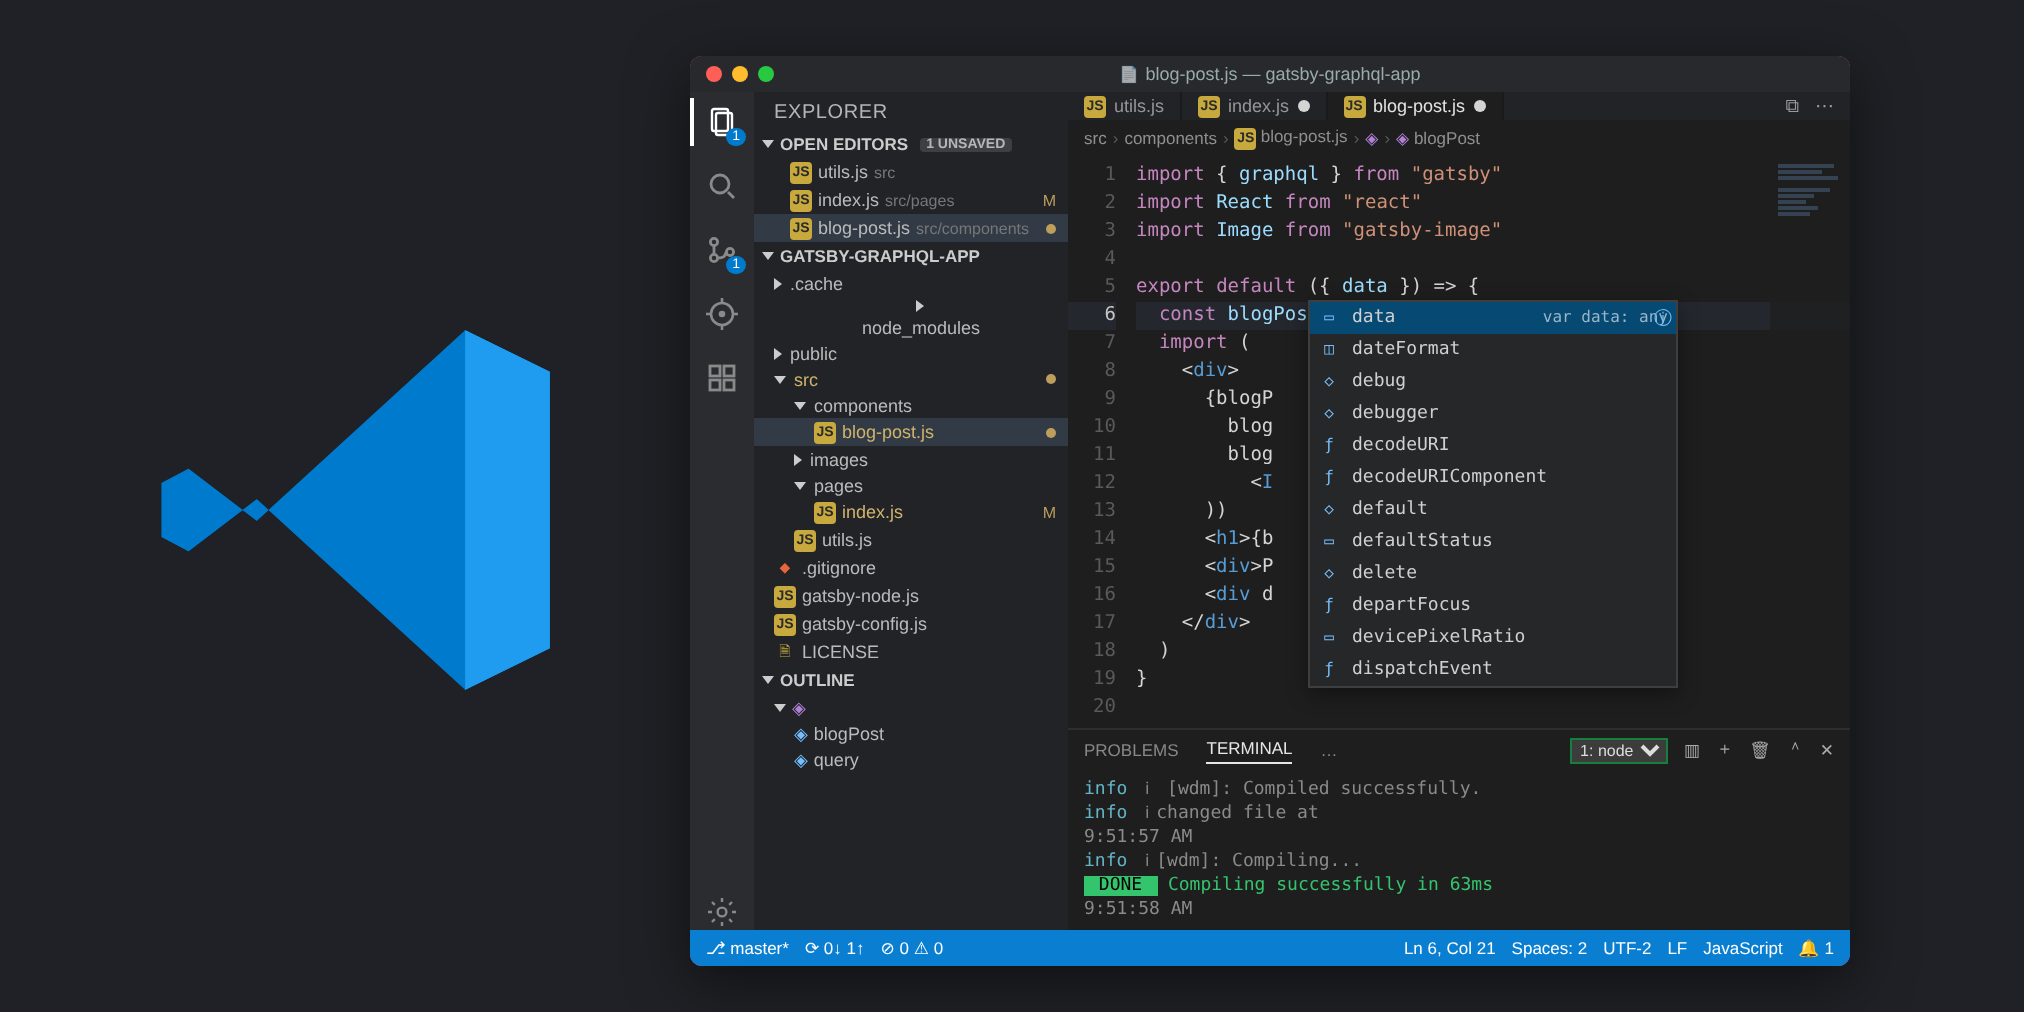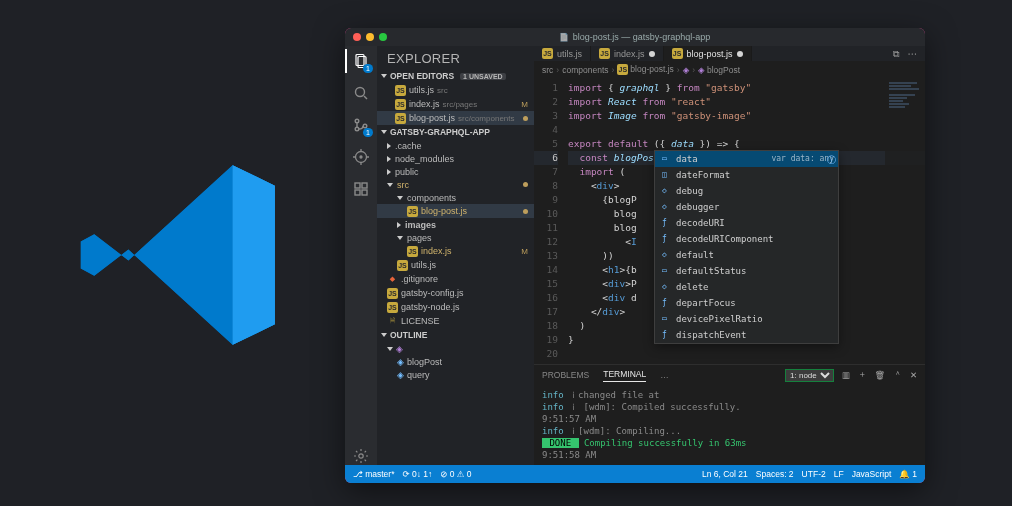--- a/index.html
+++ b/index.html
@@ -18,21 +18,21 @@
 .body { flex:1; display:flex; overflow:hidden; }
 
 .activity { width:32px; background:#2a2c30; display:flex; flex-direction:column; align-items:center; padding-top:6px; gap:14px; color:#8a8a8a; }
 .activity .ico { width:18px; height:18px; position:relative; cursor:pointer; display:flex; align-items:center; justify-content:center;}
 .activity .ico.active { color:#fff; }
 .activity .ico.active::before { content:""; position:absolute; left:-7px; top:-3px; width:2px; height:24px; background:#fff; }
 .badge { position:absolute; bottom:-3px; right:-3px; background:#007acc; color:#fff; font-size:7px; border-radius:6px; padding:0 3px; line-height:9px; }
 .activity .spacer { flex:1; }
 
 .sidebar { width:157px; background:#212327; color:#bbb; display:flex; flex-direction:column; font-size:9px; overflow:hidden;}
-.sidebar-title { padding:5px 10px 3px; color:#b5b5b5; font-size:13px; letter-spacing:.3px; }
+.sidebar-title { padding:5px 10px 3px; color:#b5b5b5; font-size:10px; letter-spacing:.3px; }
 .section-hdr { display:flex; align-items:center; padding:2px 4px; font-size:8.5px; font-weight:700; color:#ccc; gap:3px; }
 .caret { width:0; height:0; border-left:3px solid transparent; border-right:3px solid transparent; border-top:4px solid #ccc; }
 .caret.right { border-top:3px solid transparent; border-bottom:3px solid transparent; border-left:4px solid #ccc; border-right:0;}
 .unsaved-pill { background:#3d3f44; color:#b6b6b6; font-size:7px; padding:0 3px; border-radius:2px; margin-left:3px;}
 .tree-row { display:flex; align-items:center; padding:1.5px 0; gap:3px; white-space:nowrap; }
 .tree-row.selected { background:#313a45; }
 .file-ico { width:11px; height:11px; display:inline-flex; align-items:center; justify-content:center; font-size:7px; border-radius:2px; }
 .js-ico { background:#c7a93d; color:#2b2b2b; font-weight:700; }
 .dim { color:#777; font-size:8px; }
 .mod { margin-left:auto; margin-right:6px; color:#bd9e5c; font-size:8px;}
@@ -46,21 +46,21 @@
 .tab-actions { margin-left:auto; display:flex; align-items:center; gap:8px; padding-right:8px; color:#9a9a9a;}
 .breadcrumb { display:flex; align-items:center; gap:3px; padding:3px 8px; font-size:8.5px; color:#8f8f8f; background:#1e1e1e;}
 .breadcrumb .sep { color:#5a5a5a; }
 .code-area { flex:1; display:flex; font-family:Menlo,Consolas,monospace; font-size:9.5px; line-height:14px; position:relative;}
 .gutter { width:30px; text-align:right; color:#5a5a5a; padding:3px 6px 3px 0; background:#1e1e1e;}
 .gutter .ln { height:14px; }
 .gutter .active { color:#c6c6c6; background:#24282e;}
 .code { flex:1; padding:3px 0 3px 4px; position:relative; }
 .code .line { height:14px; white-space:pre; }
 .code .line.active { background:#24282e; }
-.kw { color:#c586c0; } .str { color:#ce9178; } .id { color:#9cdcfe;font-style:italic; } .tag{color:#569cd6;} .plain{color:#d4d4d4;}
+.kw { color:#c586c0; } .str { color:#ce9178; } .id { color:#9cdcfe; } .tag{color:#569cd6;} .plain{color:#d4d4d4;}
 .autocomplete { position:absolute; left:90px; top:72px; width:185px; background:#252728; border:1px solid #3e3e3e; z-index:5; font-size:9px; color:#d0d0d0; box-shadow:0 3px 10px rgba(0,0,0,.4);}
 .ac-row { display:flex; align-items:center; gap:6px; padding:1px 4px; }
 .ac-row.sel { background:#064a73; }
 .ac-row .ac-ico { width:11px;height:11px;display:flex;align-items:center;justify-content:center;font-size:8px;color:#75beff; }
 .ac-row.sel .hint { margin-left:auto; color:#9bb5c7; font-size:8px;}
 .ac-info { position:absolute; right:2px; top:2px; color:#75beff; font-size:9px;}
 .minimap { position:absolute; right:0; top:0; width:40px; height:100%; background:#1e1e1e; opacity:.8;}
 .minimap .mm { position:absolute; left:4px; height:1.5px; background:#3b4b5e; }
 
 .panel { border-top:1px solid #2e2e2e; height:125px; display:flex; flex-direction:column; background:#1e1e1e;}
@@ -189,21 +189,21 @@
         <div class="section-hdr">
           <span class="caret"></span>
           <span>GATSBY-GRAPHQL-APP</span>
         </div>
         <div id="workspace-tree">
             <div class="tree-row" style="padding-left: 10px;">
               <span class="caret right" style="margin-right:1px;"></span>
               <span style="">.cache</span>
 
     </div>
-            <div class="tree-row" style="padding-left: 10px;">
+            <div class="tree-row" style="padding-left: 10px; flex-direction: column;">
               <span class="caret right" style="margin-right:1px;"></span>
               <span style="">node_modules</span>
 
     </div>
             <div class="tree-row" style="padding-left: 10px;">
               <span class="caret right" style="margin-right:1px;"></span>
               <span style="">public</span>
 
     </div>
             <div class="tree-row" style="padding-left: 10px;">
@@ -216,21 +216,21 @@
               <span class="caret " style="margin-right:1px;"></span>
               <span style="">components</span>
 
     </div>
             <div class="tree-row selected" style="padding-left: 30px;">
               <span class="file-ico js-ico">JS</span>
               <span style="color:#d0b36c;">blog-post.js</span>
 
     <span class="dot"></span>
             </div>
-            <div class="tree-row" style="padding-left: 20px; font-weight: bold;">
+            <div class="tree-row" style="padding-left: 20px;">
               <span class="caret right" style="margin-right:1px;"></span>
               <span style="">images</span>
 
     </div>
             <div class="tree-row" style="padding-left: 20px;">
               <span class="caret " style="margin-right:1px;"></span>
               <span style="">pages</span>
 
     </div>
             <div class="tree-row" style="padding-left: 30px;">
@@ -243,26 +243,26 @@
               <span style="">utils.js</span>
 
     </div>
             <div class="tree-row" style="padding-left: 10px;">
               <span class="file-ico" style="color:#e8643a;">◆</span>
               <span style="">.gitignore</span>
 
     </div>
             <div class="tree-row" style="padding-left: 10px;">
               <span class="file-ico js-ico">JS</span>
+              <span style="">gatsby-node.js</span>
+
+    </div>
+            <div class="tree-row" style="padding-left: 10px;">
+              <span class="file-ico js-ico">JS</span>
               <span style="">gatsby-config.js</span>
-
-    </div>
-            <div class="tree-row" style="padding-left: 10px;">
-              <span class="file-ico js-ico">JS</span>
-              <span style="">gatsby-node.js</span>
 
     </div>
             <div class="tree-row" style="padding-left: 10px;">
               <span class="file-ico" style="color:#c7a93d;">🗎</span>
               <span style="">LICENSE</span>
 
     </div>
           </div>
 
         <div class="section-hdr">
@@ -438,22 +438,22 @@
             <div class="right">
               <select><option>1: node</option></select>
               <span>▥</span>
               <span>＋</span>
               <span>🗑</span>
               <span>＾</span>
               <span>✕</span>
             </div>
           </div>
           <div class="term" id="term">
+              <div class="lin"><span class="t-info">info</span><span class="plain"> </span><span class="t-grey">ｉ</span><span class="t-grey"> [wdm]: Compiled successfully.</span></div>
               <div class="lin"><span class="t-info">info</span><span class="plain"> </span><span class="t-grey">ｉchanged file at</span></div>
-              <div class="lin"><span class="t-info">info</span><span class="plain"> </span><span class="t-grey">ｉ</span><span class="t-grey"> [wdm]: Compiled successfully.</span></div>
               <div class="lin"><span class="t-grey">9:51:57 AM</span></div>
               <div class="lin"><span class="plain"></span></div>
               <div class="lin"><span class="t-info">info</span><span class="plain"> </span><span class="t-grey">ｉ[wdm]: Compiling...</span></div>
               <div class="lin"><span class="t-done"> DONE </span><span class="plain"> </span><span class="t-green">Compiling successfully in 63ms</span></div>
               <div class="lin"><span class="t-grey">9:51:58 AM</span></div>
               <div class="lin"><span class="plain"></span></div>
             </div>
         </div>
       </div>
     </div>

